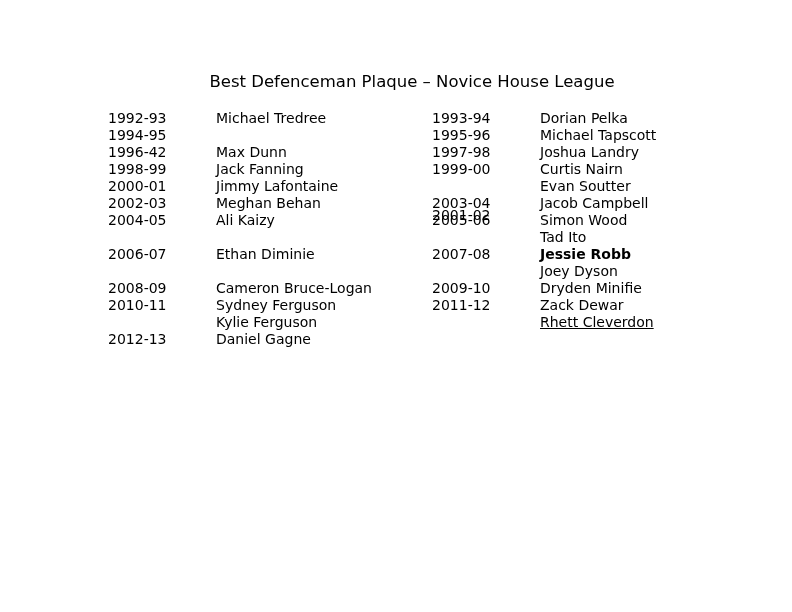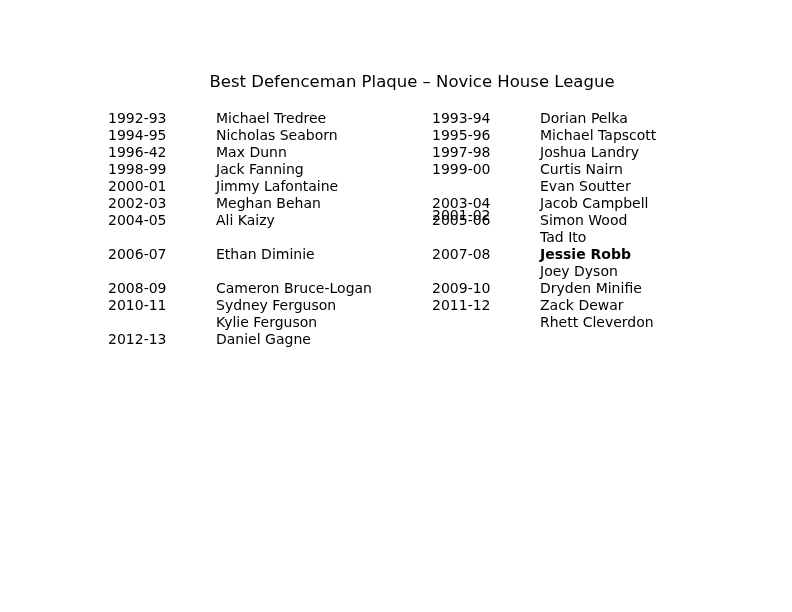--- a/index.html
+++ b/index.html
@@ -32,21 +32,20 @@
 <body>
 
 <div>
   <div class="title">Best Defenceman Plaque – Novice House League</div>
   <div class="grid" id="grid">
       <div class="cell" style="left: 108px; top: 110px;">1992-93</div>
       <div class="cell" style="left: 216px; top: 110px;">Michael Tredree</div>
       <div class="cell" style="left: 432px; top: 110px;">1993-94</div>
       <div class="cell" style="left: 540px; top: 110px;">Dorian Pelka</div>
       <div class="cell" style="left: 108px; top: 127px;">1994-95</div>
-      <div class="cell" style="left: 216px; top: 127px;">Nicholas Seaborn</div>
       <div class="cell" style="left: 432px; top: 127px;">1995-96</div>
       <div class="cell" style="left: 540px; top: 127px;">Michael Tapscott</div>
       <div class="cell" style="left: 108px; top: 144px;">1996-42</div>
       <div class="cell" style="left: 216px; top: 144px;">Max Dunn</div>
       <div class="cell" style="left: 432px; top: 144px;">1997-98</div>
       <div class="cell" style="left: 540px; top: 144px;">Joshua Landry</div>
       <div class="cell" style="left: 108px; top: 161px;">1998-99</div>
       <div class="cell" style="left: 216px; top: 161px;">Jack Fanning</div>
       <div class="cell" style="left: 432px; top: 161px;">1999-00</div>
       <div class="cell" style="left: 540px; top: 161px;">Curtis Nairn</div>
@@ -70,17 +69,17 @@
       <div class="cell" style="left: 540px; top: 263px;">Joey Dyson</div>
       <div class="cell" style="left: 108px; top: 280px;">2008-09</div>
       <div class="cell" style="left: 216px; top: 280px;">Cameron Bruce-Logan</div>
       <div class="cell" style="left: 432px; top: 280px;">2009-10</div>
       <div class="cell" style="left: 540px; top: 280px;">Dryden Minifie</div>
       <div class="cell" style="left: 108px; top: 297px;">2010-11</div>
       <div class="cell" style="left: 216px; top: 297px;">Sydney Ferguson</div>
       <div class="cell" style="left: 432px; top: 297px;">2011-12</div>
       <div class="cell" style="left: 540px; top: 297px;">Zack Dewar</div>
       <div class="cell" style="left: 216px; top: 314px;">Kylie Ferguson</div>
-      <div class="cell" style="left: 540px; top: 314px;">Rhett Cleverdon</div>
+      <div class="cell" style="left: 540px; top: 314px; text-decoration: underline;">Rhett Cleverdon</div>
       <div class="cell" style="left: 108px; top: 331px;">2012-13</div>
       <div class="cell" style="left: 216px; top: 331px;">Daniel Gagne</div>
     </div>
 </div>
 
 </body></html>

